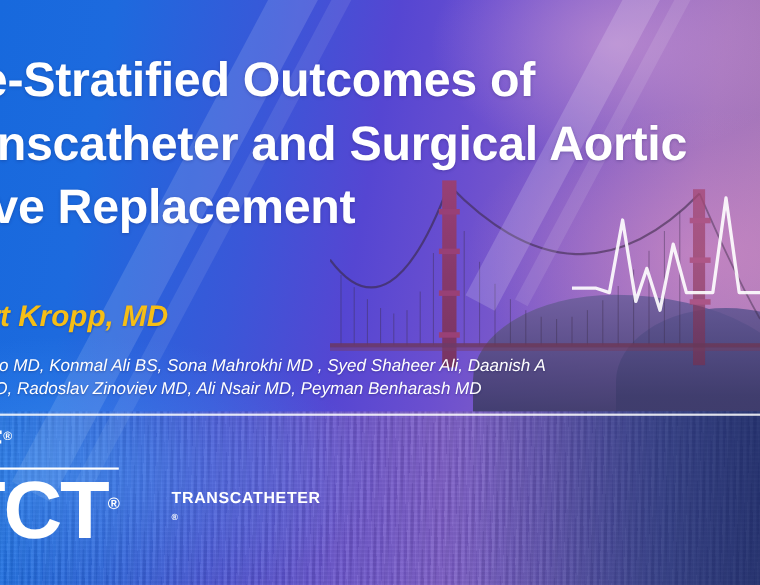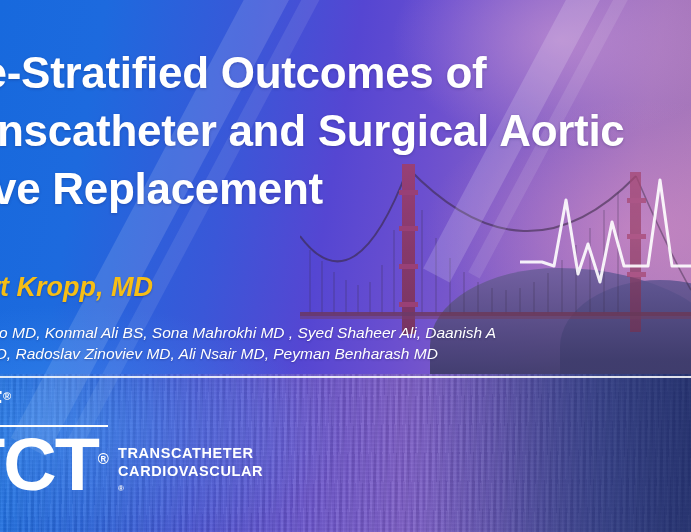--- a/index.html
+++ b/index.html
@@ -250,21 +250,21 @@
   .tct-words {
     position: absolute;
     left: 152px;
     top: 58px;
     color: #ffffff;
     font-size: 14.5px;
     font-weight: bold;
     line-height: 18px;
     letter-spacing: 0.6px;
   }
-  .tct-words span { display: block; white-space: nowrap; }
+  .tct-words span { display: block; white-space: nowrap; margin-left: 38px; }
   .tct-words sup { font-size: 8px; vertical-align: super; }
 </style>
 </head>
 <body>
 
 <div id="slide">
 
   <div class="bg-sky"></div>
 
   <div class="hill-a"></div>
@@ -344,18 +344,17 @@
   </div>
 
   <div class="divider"></div>
 
   <div class="logo-block">
     <div class="crf"><span>RF</span><sup>®</sup></div>
     <div class="logo-rule"></div>
     <div class="tct"><span>TCT</span><sup>®</sup></div>
     <div class="tct-words">
       <span>TRANSCATHETER</span>
-      <span>CARDIOVASCULAR</span>
       <span><sup>®</sup></span>
     </div>
   </div>
 
 </div>
 
 </body></html>

